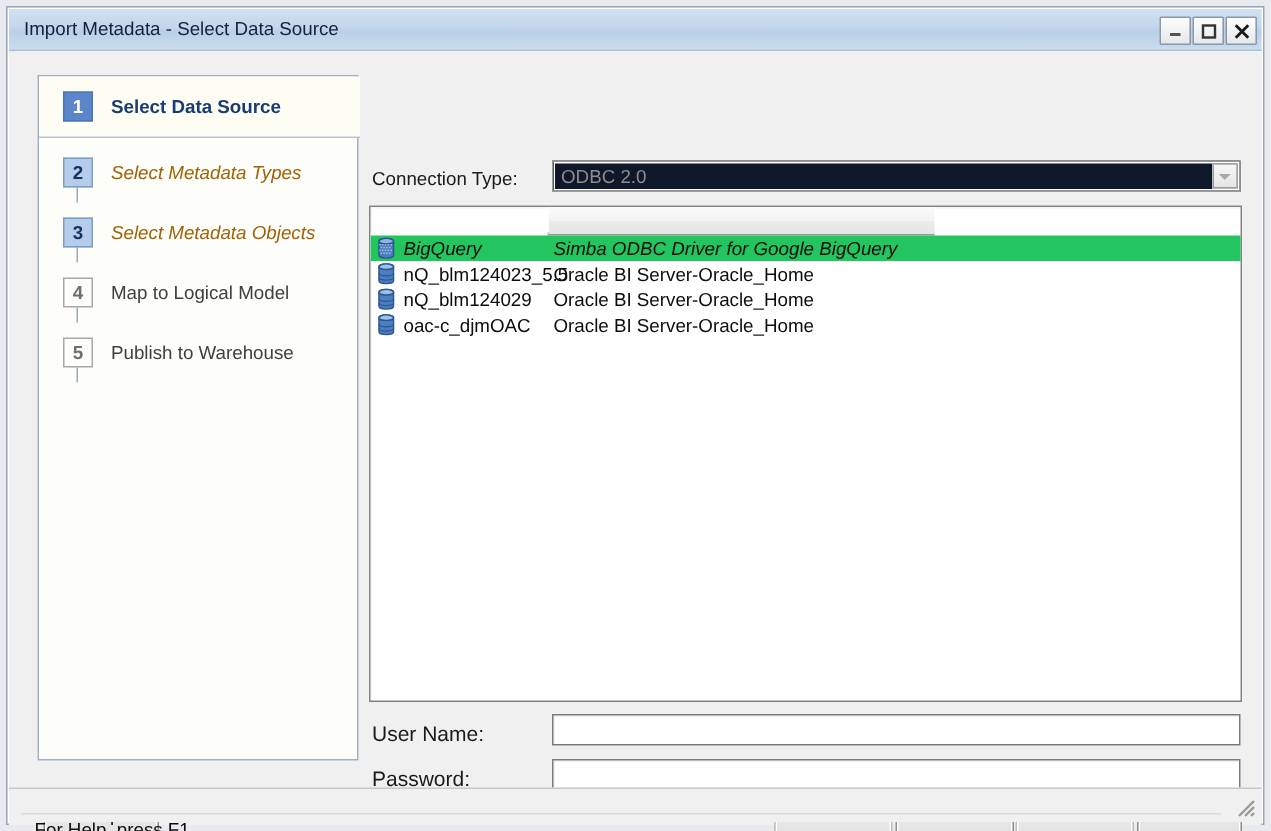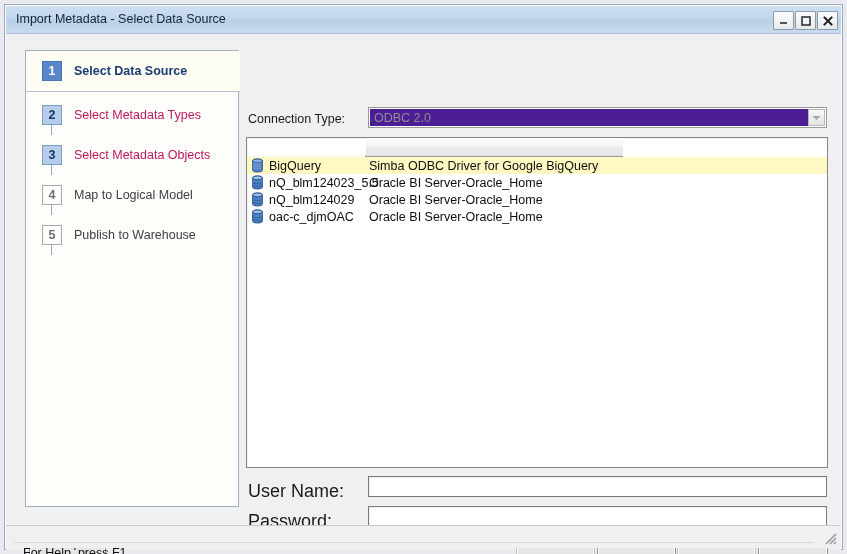--- a/index.html
+++ b/index.html
@@ -83,39 +83,39 @@
   .step-label {
     position: absolute;
     left: 48px;
     font-size: 12.5px;
     white-space: nowrap;
   }
   .step.active { background: #fdfdf4; border-bottom: 1px solid #b8c4d4; height: 41px; }
   .step.active .step-badge { background: #5b86c9; border: 1px solid #4a74b5; color: #ffffff; }
   .step.active .step-label { color: #1b3c73; font-weight: bold; }
   .step.enabled .step-badge { background: #b5ccea; border: 1px solid #7e9dc6; color: #15315f; }
-  .step.enabled .step-label { color: #be185d; }
+  .step.enabled .step-label { color: #a16207; font-style: italic; }
   .step.disabled .step-badge { background: #fdfdfa; border: 1px solid #a8a8a8; color: #6e6e6e; }
   .step.disabled .step-label { color: #404040; }
   .connector {
     position: absolute;
     left: 25px;
     width: 1px;
     background: #9aa9bd;
   }
 
   
   #conn-label {
     position: absolute; left: 242px; top: 78px;
     font-size: 12.5px; color: #1a1a1a;
   }
   #conn-combo {
     position: absolute; left: 362px; top: 73px;
     width: 459px; height: 21px;
-    background: #4c1d95;
+    background: #0f172a;
     border: 1px solid #9a9a9a;
     box-shadow: 0 0 0 1px #ffffff inset;
   }
   #conn-combo-text {
     position: absolute; left: 5px; top: 3px;
     font-size: 12.5px; color: #8d8d8d;
   }
   #conn-combo-arrow {
     position: absolute; right: 1px; top: 1px;
     width: 17px; height: 17px;
@@ -148,29 +148,29 @@
     line-height: 18px;
     overflow: hidden; white-space: nowrap;
   }
   #lv-body { position: absolute; left: 0; top: 19px; width: 582px; height: 311px; }
   .lv-row {
     position: relative;
     height: 17px;
     display: flex; align-items: center;
     font-size: 12.5px; color: #0d0d0d;
   }
-  .lv-row.selected { background: #fef9c3; }
+  .lv-row.selected { background: #22c55e; font-style: italic; }
   .cell-dsn { position: absolute; left: 22px; white-space: nowrap; }
   .cell-driver { position: absolute; left: 122px; white-space: nowrap; }
   .db-icon { position: absolute; left: 3px; top: 1px; width: 15px; height: 15px; }
 
   
   .field-label {
     position: absolute; left: 242px;
-    font-size: 18px; color: #1a1a1a;
+    font-size: 14px; color: #1a1a1a;
   }
   .field-input {
     position: absolute; left: 362px;
     width: 459px; height: 21px;
     background: #ffffff;
     border: 1px solid #7a7a7a;
     box-shadow: 1px 1px 0 0 #f0f0f0 inset;
   }
   #lbl-user { top: 447px; }
   #inp-user { top: 442px; }

